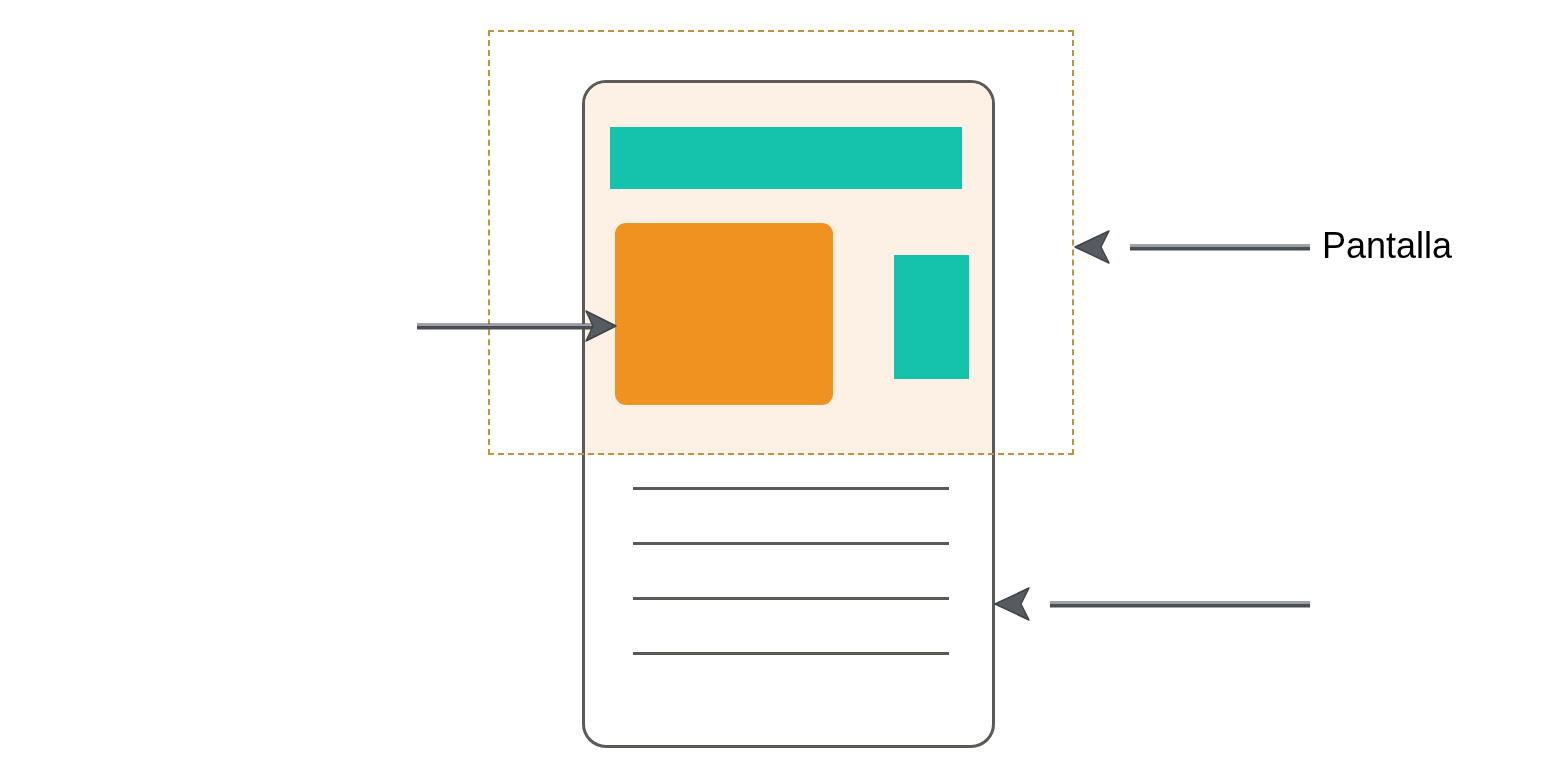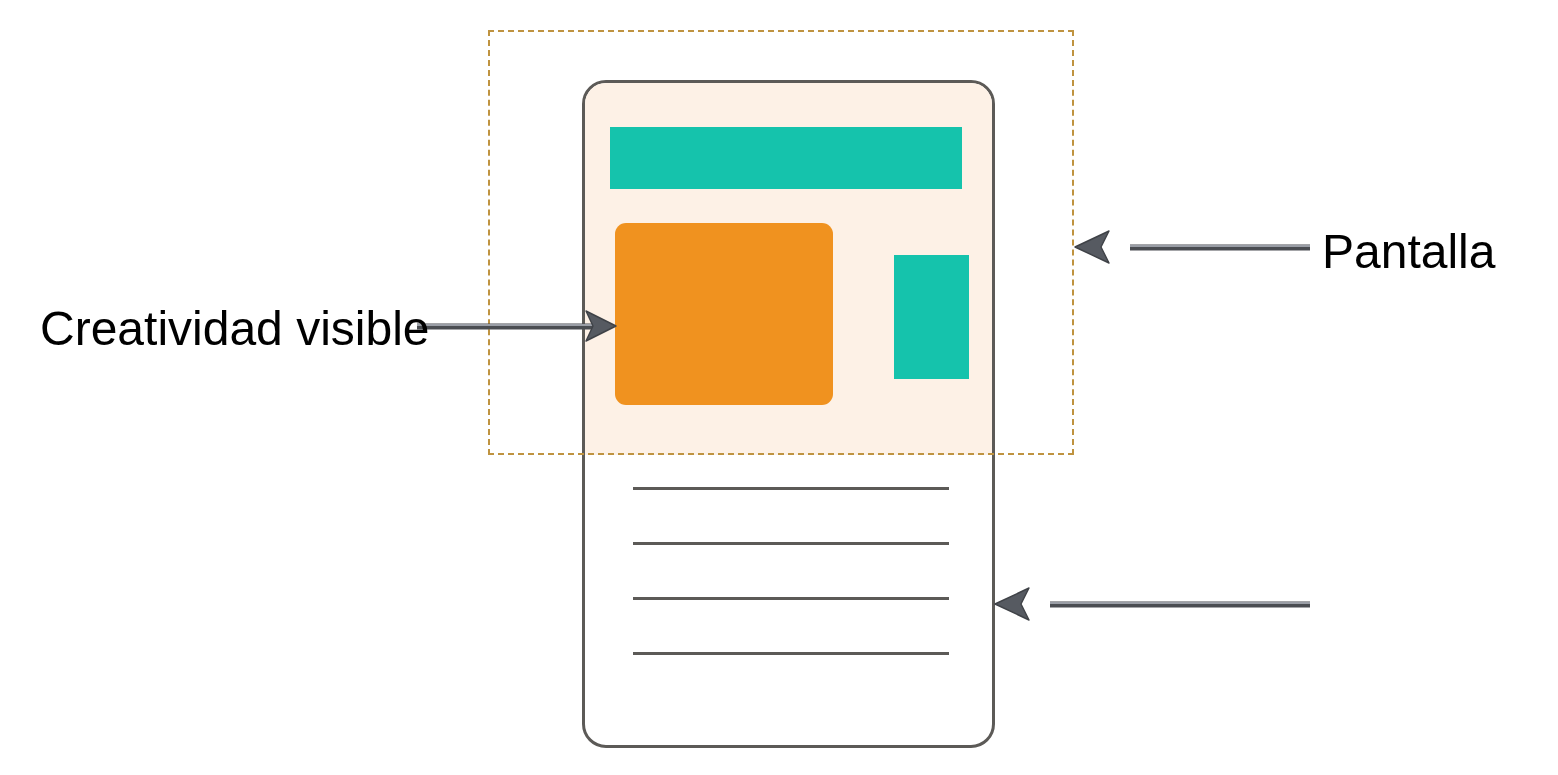--- a/index.html
+++ b/index.html
@@ -101,21 +101,21 @@
   
   .arrow {
     position: absolute;
     z-index: 8;
     overflow: visible;
   }
 
   
   .label {
     position: absolute;
-    font-size: 48px;
+    font-size: 36px;
     line-height: 1.1;
     color: #000000;
     white-space: nowrap;
     z-index: 9;
   }
   #label-creatividad {
     left: 40px;
     top: 303px;
   }
   #label-pantalla {
@@ -168,18 +168,17 @@
   </svg>
 
   <svg class="arrow" id="arrow-pagina-web" style="left:992px; top:583px;" width="320" height="42" viewBox="0 0 320 42">
     <g>
       <path d="M 318 21.5 L 58 21.5" stroke="#4a4d52" stroke-width="6" fill="none"></path>
       <path d="M 318 20 L 58 20" stroke="#9a9ea6" stroke-width="2.2" fill="none"></path>
       <path d="M 3 21 L 37 5 L 29 21 L 37 37 Z" fill="#565a61" stroke="#3f4247" stroke-width="1.4" stroke-linejoin="round"></path>
     </g>
   </svg>
 
-  <div class="label" id="label-creatividad">Creatividad visible</div>
 
   <div class="label" id="label-pantalla">Pantalla</div>
 
 
 </div>
 
 </body></html>

